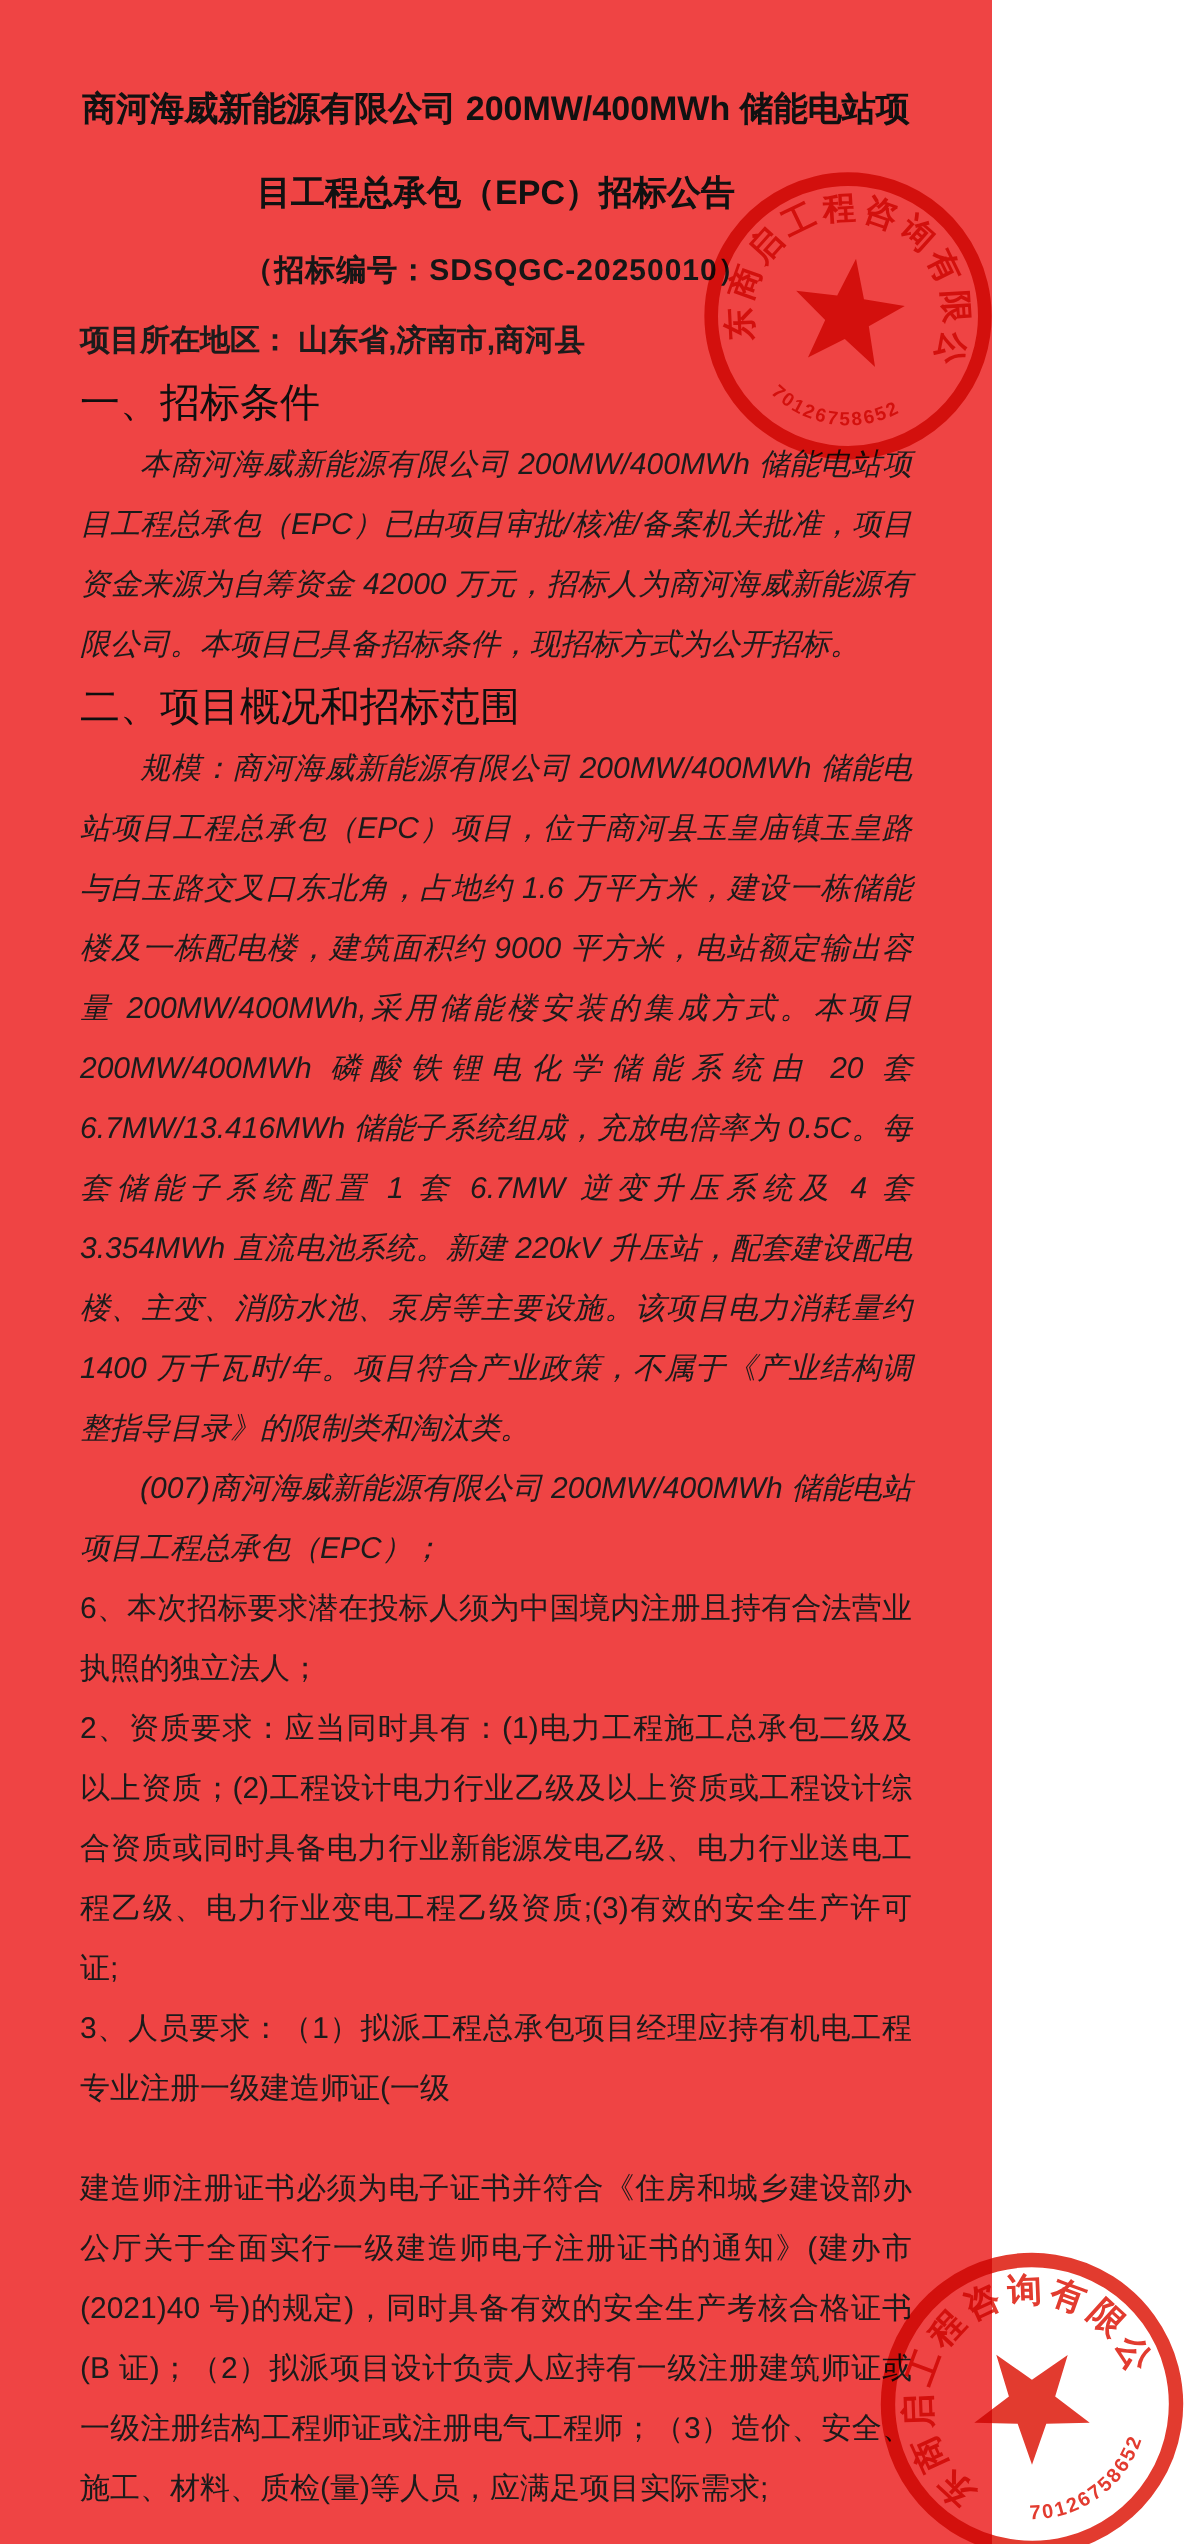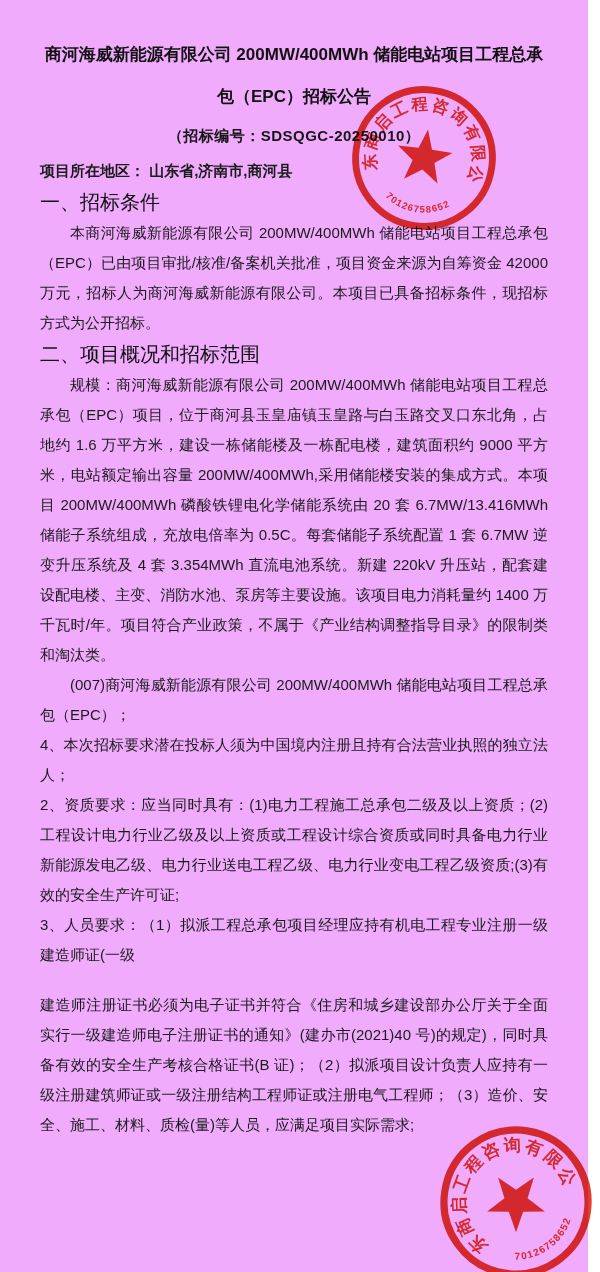--- a/index.html
+++ b/index.html
@@ -1,37 +1,37 @@
 <!DOCTYPE html>
 <html><head>
 <meta charset="utf-8">
 <style>
   * { margin:0; padding:0; box-sizing:border-box; }
   html,body { width:600px; height:1272px; overflow:hidden; background:#ffffff; }
   .page {
     position:relative;
-    width:588px; height:1272px;
-    background:#f0abfc;
+    width:496px; height:1272px;
+    background:#ef4444;
     padding:34px 40px 0 40px;
     font-family:"Liberation Sans","DejaVu Sans",sans-serif;
     font-size:15px; line-height:30px;
     color:#1b1b1b;
   }
   .doc-title {
     font-size:17px; font-weight:bold; line-height:42px;
     text-align:center; color:#111;
   }
   .bid-no {
     text-align:center; line-height:28px; margin-top:4px;
     letter-spacing:0.5px; font-weight:bold; color:#161616;
   }
   .location-line { margin-top:6px; font-weight:bold; line-height:30px; }
   .sec-heading { font-size:20px; font-weight:normal; line-height:32px; color:#0f0f0f; }
   p.body-line { text-align:justify; overflow-wrap:anywhere; }
-  p.indent { text-indent:2em; }
+  p.indent { text-indent:2em;font-style:italic; }
   .gap-break { height:20px; }
   
   .seal {
     position:absolute; pointer-events:none;
     mix-blend-mode:multiply; opacity:0.92;
   }
   .seal-top { left:348px; top:82px; width:152px; height:152px; transform:rotate(8deg); }
   .seal-bottom { left:436px; top:1122px; width:160px; height:160px; transform:rotate(-36deg); }
   .seal svg { width:100%; height:100%; display:block; }
 </style>
@@ -45,21 +45,21 @@
 
   <div class="location-line">项目所在地区： 山东省,济南市,商河县</div>
 
   <div class="sec-heading">一、招标条件</div>
   <p class="body-line indent">本商河海威新能源有限公司 200MW/400MWh 储能电站项目工程总承包（EPC）已由项目审批/核准/备案机关批准，项目资金来源为自筹资金 42000 万元，招标人为商河海威新能源有限公司。本项目已具备招标条件，现招标方式为公开招标。</p>
 
   <div class="sec-heading">二、项目概况和招标范围</div>
   <p class="body-line indent">规模：商河海威新能源有限公司 200MW/400MWh 储能电站项目工程总承包（EPC）项目，位于商河县玉皇庙镇玉皇路与白玉路交叉口东北角，占地约 1.6 万平方米，建设一栋储能楼及一栋配电楼，建筑面积约 9000 平方米，电站额定输出容量 200MW/400MWh,采用储能楼安装的集成方式。本项目 200MW/400MWh 磷酸铁锂电化学储能系统由 20 套 6.7MW/13.416MWh 储能子系统组成，充放电倍率为 0.5C。每套储能子系统配置 1 套 6.7MW 逆变升压系统及 4 套 3.354MWh 直流电池系统。新建 220kV 升压站，配套建设配电楼、主变、消防水池、泵房等主要设施。该项目电力消耗量约 1400 万千瓦时/年。项目符合产业政策，不属于《产业结构调整指导目录》的限制类和淘汰类。</p>
   <p class="body-line indent">(007)商河海威新能源有限公司 200MW/400MWh 储能电站项目工程总承包（EPC）；</p>
 
-  <p class="body-line">4、本次招标要求潜在投标人须为中国境内注册且持有合法营业执照的独立法人；</p>
+  <p class="body-line">6、本次招标要求潜在投标人须为中国境内注册且持有合法营业执照的独立法人；</p>
   <p class="body-line">2、资质要求：应当同时具有：(1)电力工程施工总承包二级及以上资质；(2)工程设计电力行业乙级及以上资质或工程设计综合资质或同时具备电力行业新能源发电乙级、电力行业送电工程乙级、电力行业变电工程乙级资质;(3)有效的安全生产许可证;</p>
   <p class="body-line">3、人员要求：（1）拟派工程总承包项目经理应持有机电工程专业注册一级建造师证(一级</p>
   <div class="gap-break"></div>
   <p class="body-line">建造师注册证书必须为电子证书并符合《住房和城乡建设部办公厅关于全面实行一级建造师电子注册证书的通知》(建办市(2021)40 号)的规定)，同时具备有效的安全生产考核合格证书(B 证)；（2）拟派项目设计负责人应持有一级注册建筑师证或一级注册结构工程师证或注册电气工程师；（3）造价、安全、施工、材料、质检(量)等人员，应满足项目实际需求;</p>
 
   <div class="seal seal-top">
     <svg viewBox="0 0 200 200">
       <circle cx="100" cy="100" r="90" fill="none" stroke="#e02a1d" stroke-width="9"></circle>
       <polygon points="100,62 108.9,87.7 136.1,88.3 114.5,104.7 122.3,130.7 100,115.2 77.7,130.7 85.5,104.7 63.9,88.3 91.1,87.7" fill="#e02a1d"></polygon>
       <defs>

